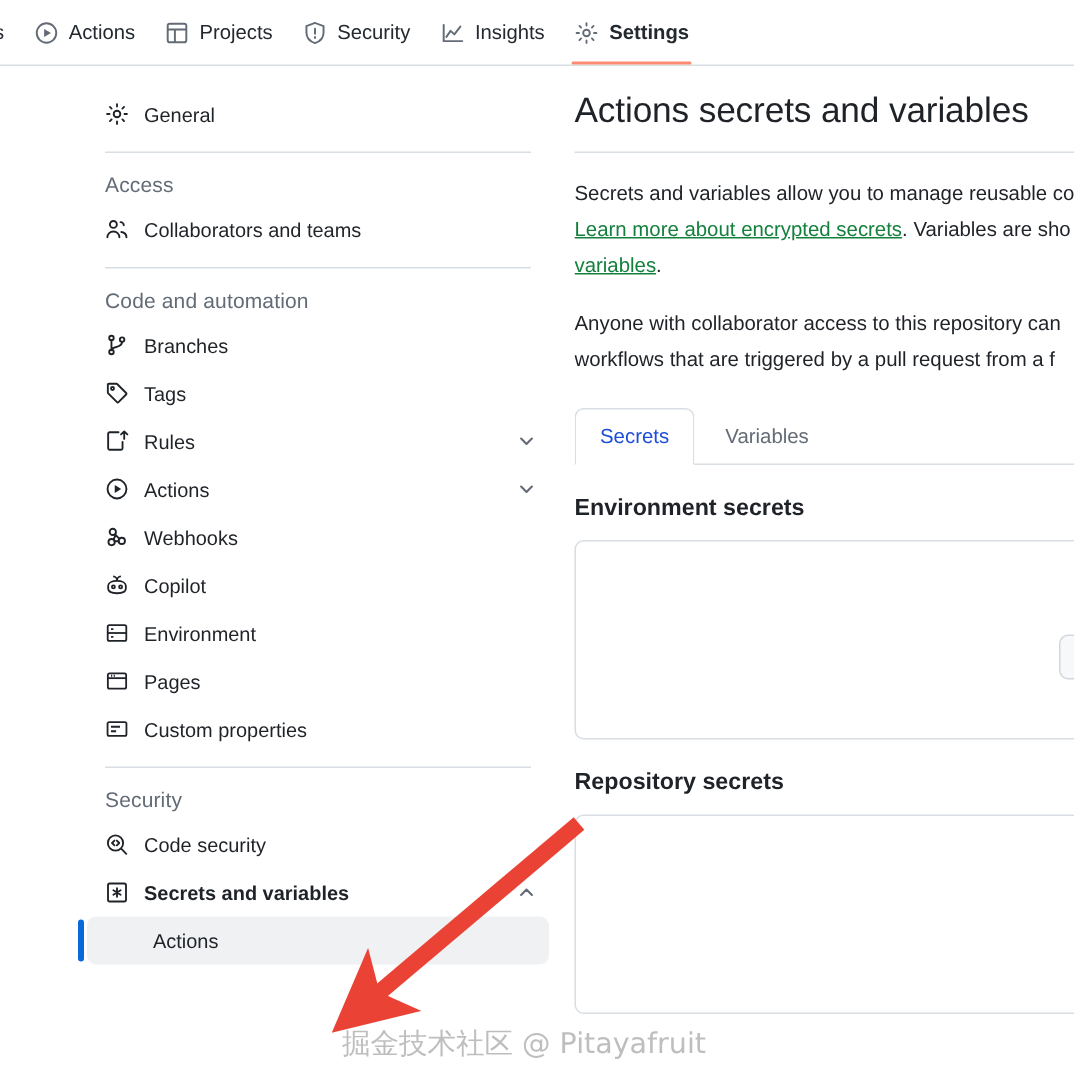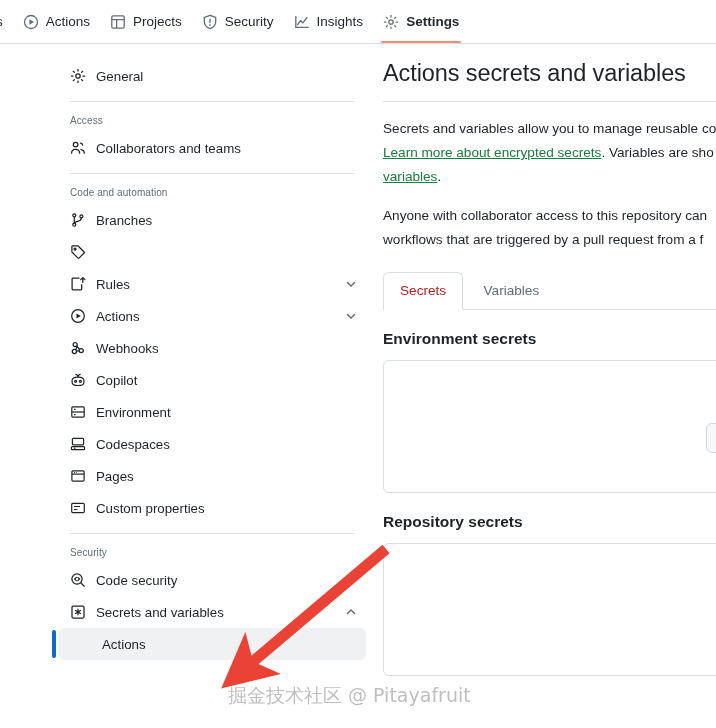--- a/index.html
+++ b/index.html
@@ -48,27 +48,27 @@
     display: flex; align-items: center; gap: 10px;
     height: 32px; padding: 0 10px 0 14px;
     font-size: 13.3px; color: #1f2328; border-radius: 6px;
     cursor: pointer; position: relative; justify-content: space-between;
   }
   .side-row .s-ico { width: 16px; height: 16px; flex: 0 0 16px; color: #1f2328; }
   .side-row .s-ico svg { display: block; }
   .side-row .s-label { flex: 1 1 auto; white-space: nowrap; }
   .side-row .chev { width: 14px; height: 14px; color: #636c76; flex: 0 0 14px; }
   .side-row .chev svg { display: block; }
-  .side-row.bold .s-label { font-weight: 400; }
+  .side-row.bold .s-label { font-weight: 700; }
 
   .side-divider {
     height: 1px; background: #d8dee4; margin: 9px 14px 9px 14px;
   }
   .side-section {
-    font-size: 10px; color: #636c76; padding: 4px 14px 6px 14px;
+    font-size: 14px; color: #636c76; padding: 4px 14px 6px 14px;
     letter-spacing: 0.1px;
   }
 
   .subrow {
     display: flex; align-items: center;
     height: 32px; padding-left: 44px;
     font-size: 13.3px; color: #1f2328;
     background: #f0f1f3; border-radius: 6px;
     position: relative; cursor: pointer;
     margin-left: 2px; width: 308px;
@@ -100,21 +100,21 @@
   .tabs {
     margin-top: 20px; position: relative; height: 38px;
     border-bottom: 1px solid #d8dee4; width: 333px;
   }
   .tab {
     display: inline-block; height: 38px; line-height: 36px;
     padding: 0 16px; font-size: 13.6px; color: #636c76; cursor: pointer;
     position: relative; top: 0;
   }
   .tab.active {
-    color: #b91c1c; background: #ffffff;
+    color: #1d4ed8; background: #ffffff;
     border: 1px solid #d8dee4; border-bottom: 1px solid #ffffff;
     border-radius: 6px 6px 0 0; margin-bottom: -1px;
   }
 
   .sec-head {
     font-size: 15.5px; font-weight: 700; color: #1f2328;
     margin-top: 20px;
   }
   .panel {
     margin-top: 12px; border: 1px solid #d8dee4; border-radius: 6px;
@@ -243,20 +243,21 @@
     <span class="s-label">Branches</span>
   </div>
 
   <div class="side-row">
     <span class="s-ico">
       <svg width="16" height="16" viewBox="0 0 16 16" fill="none" stroke="currentColor" stroke-width="1.25">
         <path d="M1.9 7.6V2.4a.6.6 0 0 1 .6-.6h5.2c.2 0 .3.1.4.2l6 6c.3.3.3.7 0 1l-5.1 5.1c-.3.3-.7.3-1 0l-6-6a.6.6 0 0 1-.1-.5Z"></path>
         <circle cx="5" cy="5" r="1"></circle>
       </svg>
     </span>
+    <span class="s-label">Tags</span>
   </div>
 
   <div class="side-row">
     <span class="s-ico">
       <svg width="16" height="16" viewBox="0 0 16 16" fill="none" stroke="currentColor" stroke-width="1.25">
         <path d="M9 2.2H3.1a1 1 0 0 0-1 1v9.6a1 1 0 0 0 1 1h7.6a1 1 0 0 0 1-1V8.6" stroke-linecap="round"></path>
         <path d="M12.8 1.6v5M10.7 3.6l2.1-2 2.1 2" stroke-linecap="round" stroke-linejoin="round"></path>
       </svg>
     </span>
     <span class="s-label">Rules</span>
@@ -310,30 +311,20 @@
     <span class="s-ico">
       <svg width="16" height="16" viewBox="0 0 16 16" fill="none" stroke="currentColor" stroke-width="1.2">
         <rect x="1.8" y="2.8" width="12.4" height="10.4" rx="1.1"></rect>
         <path d="M1.8 8h12.4"></path>
           <path d="M4 5.4h1.6M4 10.6h1.6"></path>
       </svg>
     </span>
     <span class="s-label">Environment</span>
   </div>
 
-  <div class="side-row">
-    <span class="s-ico">
-      <svg width="16" height="16" viewBox="0 0 16 16" fill="none" stroke="currentColor" stroke-width="1.2">
-        <rect x="2.4" y="2.3" width="11.2" height="6.6" rx="1"></rect>
-        <rect x="1.4" y="10.6" width="13.2" height="3.1" rx="1"></rect>
-        <path d="M3.8 12.2h1.6"></path>
-      </svg>
-    </span>
-    <span class="s-label">Codespaces</span>
-  </div>
 
   <div class="side-row">
     <span class="s-ico">
       <svg width="16" height="16" viewBox="0 0 16 16" fill="none" stroke="currentColor" stroke-width="1.2">
         <rect x="1.9" y="2.9" width="12.2" height="10.2" rx="1.1"></rect>
         <path d="M1.9 6.1h12.2"></path>
           <path d="M4 4.5h.8M5.8 4.5h.8"></path>
       </svg>
     </span>
     <span class="s-label">Pages</span>

